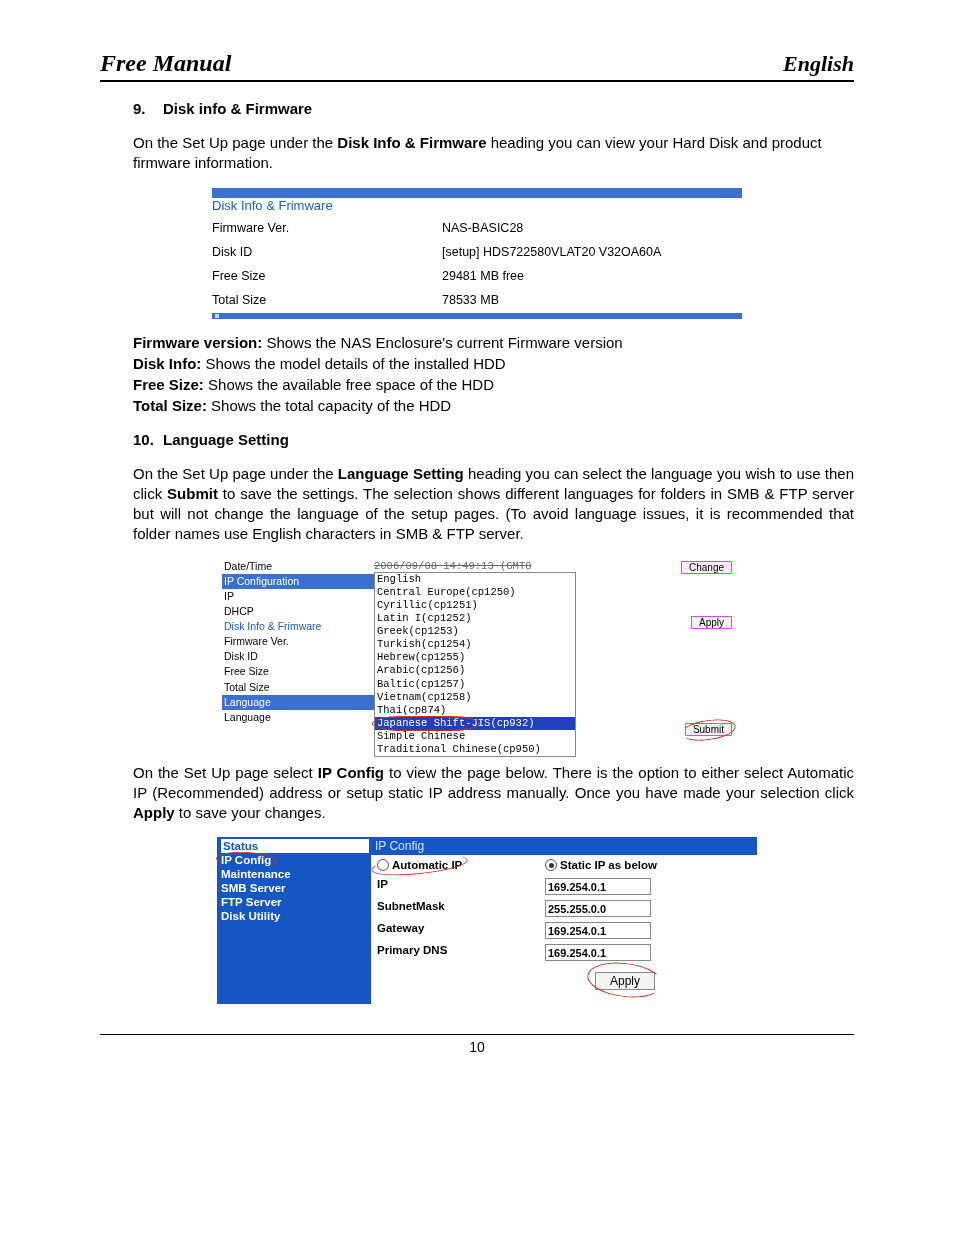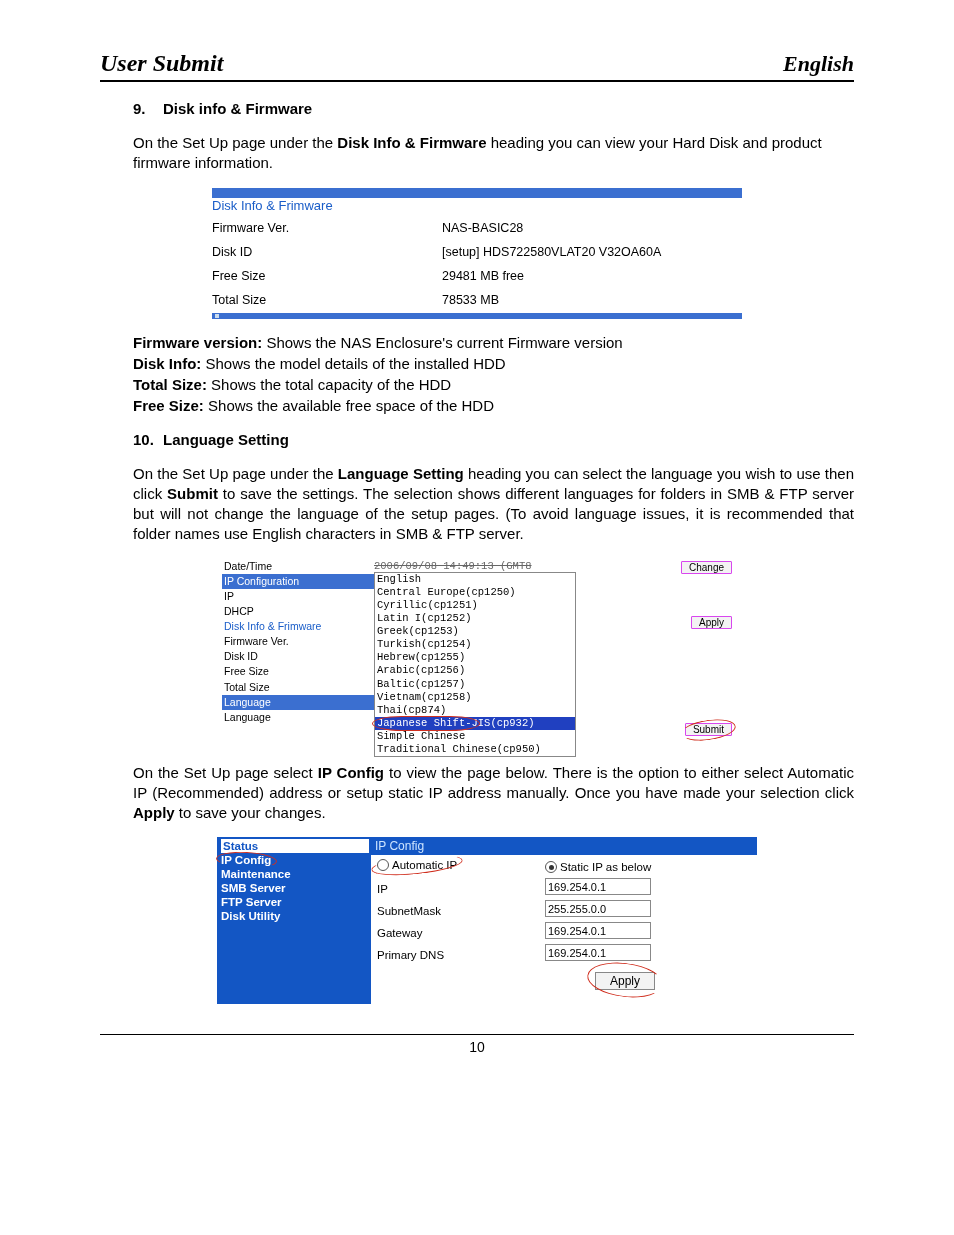--- a/index.html
+++ b/index.html
@@ -122,21 +122,21 @@
     .fig3-side-bold { font-weight: bold; }
     .fig3-side-circ { position: relative; display: inline-block; }
     .fig3-side-circ::after {
       content:""; position:absolute; left:-5px; right:-6px; top:-2px; bottom:-2px;
       border:1.5px solid #d03020; border-radius:50%; border-bottom-color:transparent;
       transform: rotate(3deg);
     }
     .fig3-main { flex: 1; background: #fff; }
     .fig3-mainhead { background: #1356c4; color: #cde4ff; padding: 2px 4px; font-size:12px; }
     .fig3-body { padding: 4px 6px 14px 6px; }
-    .fig3-row { display: flex; align-items: flex-end; margin-bottom: 5px; }
+    .fig3-row { display: flex; align-items: flex-start; margin-bottom: 5px; font-weight: bold; }
     .fig3-rlabel { width: 168px; font-size: 11.5px; }
     .fig3-input {
       border: 1px solid #888; height: 15px; width: 100px; font-size: 11px;
       padding: 0 2px; display:inline-flex; align-items:center; background:#fff;
     }
     .radio { display:inline-flex; align-items:center; gap:3px; }
     .radio-dot { width:10px; height:10px; border:1px solid #555; border-radius:50%; display:inline-flex; align-items:center; justify-content:center; }
     .radio-dot.checked::after { content:""; width:5px; height:5px; background:#333; border-radius:50%; }
     .auto-circ { position:relative; display:inline-flex; }
     .auto-circ::after {
@@ -157,21 +157,21 @@
 
     .footer-line { border-top: 1.5px solid #000; margin-top: 30px; }
     .page-num { text-align: center; font-size: 14px; margin-top: 4px; }
   </style>
 </head>
 <body>
 
 <div class="page">
 
   <div class="header">
-    <span class="header-left">User Submit</span>
+    <span class="header-left">Free Manual</span>
     <span class="header-right">English</span>
   </div>
 
   <div class="section-num-row">
     <span class="section-num">9.</span>
     <span class="section-title">Disk info &amp; Firmware</span>
   </div>
   <div class="para">
     <span>On the Set Up page under the </span><b>Disk Info &amp; Firmware</b><span> heading you can view your Hard Disk and product firmware information.</span>
   </div>
@@ -194,22 +194,22 @@
     <div class="fig1-row">
       <span class="fig1-label">Total Size</span>
       <span>78533 MB</span>
     </div>
     <div class="fig1-foot"></div>
   </div>
 
   <div class="desc">
     <div><b>Firmware version:</b><span> Shows the NAS Enclosure's current Firmware version</span></div>
     <div><b>Disk Info:</b><span> Shows the model details of the installed HDD</span></div>
+    <div><b>Free Size:</b><span> Shows the available free space of the HDD</span></div>
     <div><b>Total Size:</b><span> Shows the total capacity of the HDD</span></div>
-    <div><b>Free Size:</b><span> Shows the available free space of the HDD</span></div>
   </div>
 
   <div class="section-num-row">
     <span class="section-num">10.</span>
     <span class="section-title">Language Setting</span>
   </div>
   <div class="para para-justify">
     <span>On the Set Up page under the </span><b>Language Setting</b><span> heading you can select the language you wish to use then click </span><b>Submit</b><span> to save the settings. The selection shows different languages for folders in SMB &amp; FTP server but will not change the language of the setup pages. (To avoid language issues, it is recommended that folder names use English characters in SMB &amp; FTP server.</span>
   </div>
 

